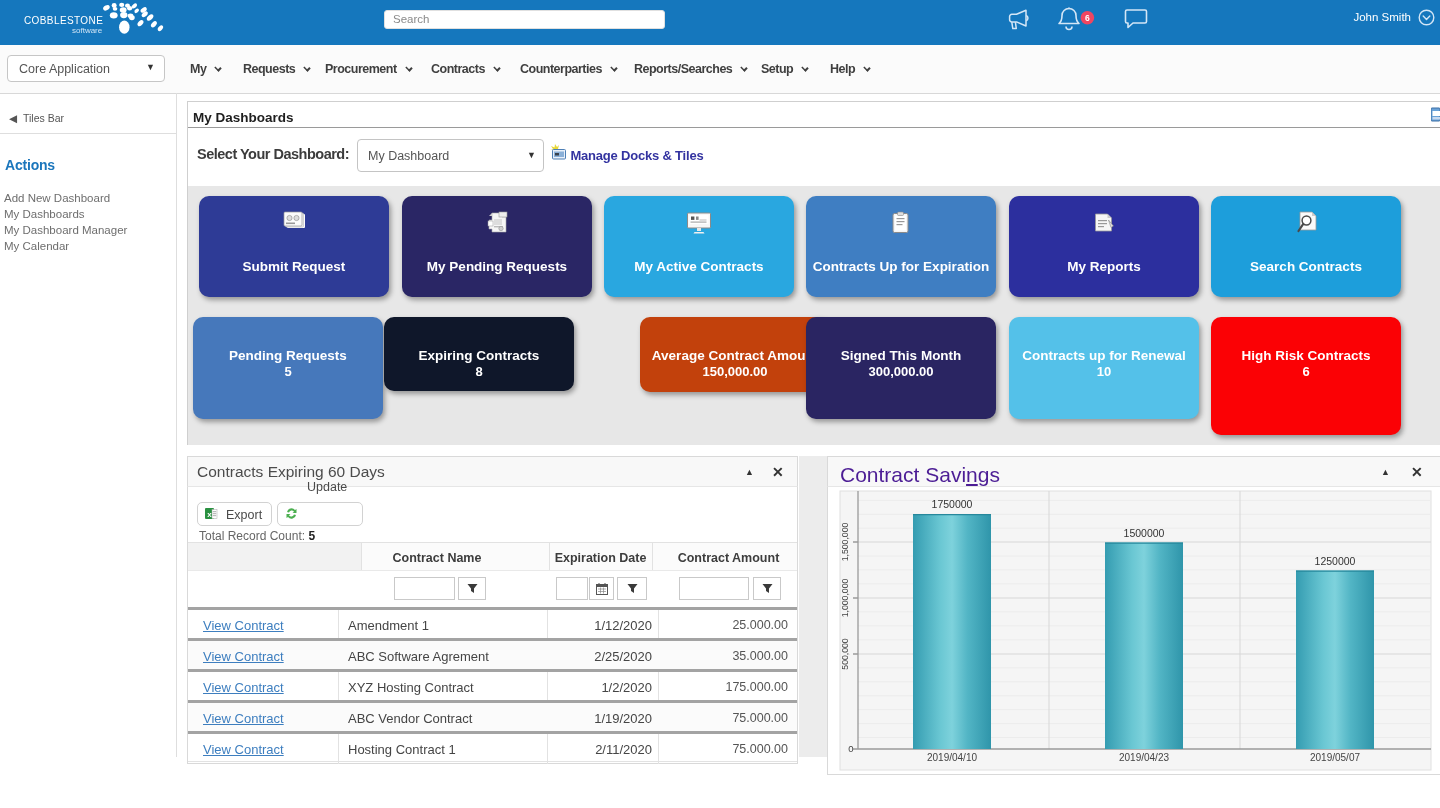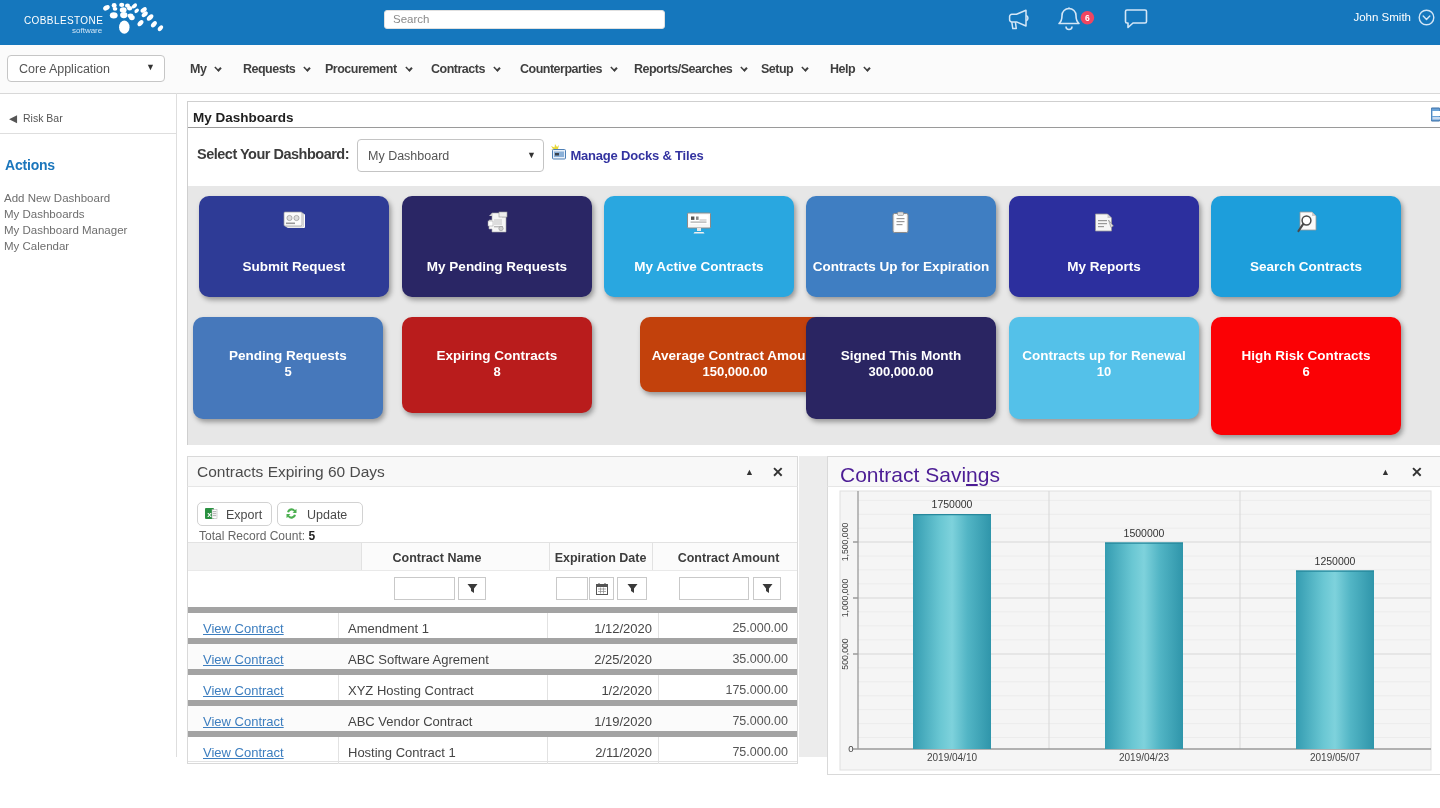--- a/index.html
+++ b/index.html
@@ -3,21 +3,21 @@
 <meta charset="utf-8">
 <style>
 *{margin:0;padding:0;box-sizing:border-box}
 html,body{width:1440px;height:808px;font-family:"Liberation Sans",sans-serif;background:#fff;overflow:hidden;position:relative}
 .abs{position:absolute}
 .chv{display:inline-block;margin-left:9px;margin-bottom:2px;width:6px;height:6px;border-right:2px solid #3f3f3f;border-bottom:2px solid #3f3f3f;transform:rotate(45deg) scale(1,.75)}
 .tile{position:absolute;width:190px;border-radius:10px;color:#fff;text-align:center;box-shadow:2px 3px 5px rgba(0,0,0,.35)}
 .tlabel{position:absolute;left:0;right:0;font-size:13.5px;font-weight:bold;white-space:nowrap}
 .tval{position:absolute;left:0;right:0;font-size:13px;font-weight:bold;text-align:center}
 .fbtn{top:577px;width:28px;height:23px;background:#fff;border:1px solid #c9c9c9;display:flex;align-items:center;justify-content:center}
-.row{position:absolute;width:609px;height:31px;border-top:6px solid #a3a3a3;left:188px}
+.row{position:absolute;width:609px;height:31px;border-top:3px solid #a3a3a3;left:188px}
 .vc{position:absolute;left:15px;top:8px;font-size:13px;color:#3d7ebf;text-decoration:underline}
 .cn{position:absolute;left:160px;top:8px;font-size:13px;color:#454545}
 .dt{position:absolute;left:360px;width:104px;top:8px;font-size:13px;color:#454545;text-align:right}
 .am{position:absolute;left:470px;width:130px;top:8px;font-size:12.5px;color:#555;text-align:right}
 </style>
 </head>
 <body>
 
 <div class="abs" style="left:0;top:0;width:1440px;height:45px;background:#1577bd"></div>
 <svg class="abs" style="left:20px;top:0" width="150" height="45" viewBox="0 0 150 45">
@@ -82,21 +82,21 @@
 <span class="abs" style="left:325px">Procurement<i class="chv"></i></span>
 <span class="abs" style="left:431px">Contracts<i class="chv"></i></span>
 <span class="abs" style="left:520px">Counterparties<i class="chv"></i></span>
 <span class="abs" style="left:634px">Reports/Searches<i class="chv"></i></span>
 <span class="abs" style="left:761px">Setup<i class="chv"></i></span>
 <span class="abs" style="left:830px">Help<i class="chv"></i></span>
 </div>
 
 <div class="abs" style="left:176px;top:93px;width:1px;height:664px;background:#dedede"></div>
 <div class="abs" style="left:0;top:133px;width:176px;height:1px;background:#dedede"></div>
-<div class="abs" style="left:9px;top:112px;font-size:10.5px;color:#555">◀ <span style="margin-left:3px">Risk Bar</span></div>
+<div class="abs" style="left:9px;top:112px;font-size:10.5px;color:#555">◀ <span style="margin-left:3px">Tiles Bar</span></div>
 <div class="abs" style="left:5px;top:157px;font-size:14px;font-weight:bold;color:#1b76bc;letter-spacing:-0.2px">Actions</div>
 <div class="abs" style="left:4px;top:190px;font-size:11.5px;color:#6e6e6e;line-height:16px">Add New Dashboard<br>My Dashboards<br>My Dashboard Manager<br>My Calendar</div>
 
 <div class="abs" style="left:187px;top:101px;width:1253px;height:344px;border-left:1px solid #cfcfcf;border-top:1px solid #cfcfcf;background:#fff"></div>
 <div class="abs" style="left:193px;top:110px;font-size:13.5px;font-weight:bold;color:#1e1e1e">My Dashboards</div>
 <div class="abs" style="left:188px;top:127px;width:1252px;height:1px;background:#9a9a9a"></div>
 <svg class="abs" style="left:1431px;top:107px" width="9" height="18" viewBox="0 0 9 18">
     <rect x="0" y="1" width="9" height="13" rx="1" fill="#6aa2d8" stroke="#3a6ea5"></rect>
     <rect x="1.5" y="4" width="7.5" height="5" fill="#fff"></rect>
     <rect x="1.5" y="10" width="7.5" height="2.5" fill="#c9daf0"></rect>
@@ -181,21 +181,21 @@
         <path d="M18 1 l4 4 h-4 Z" fill="#ccc"></path>
         <circle cx="12.5" cy="9.5" r="4.4" fill="#fff" stroke="#4a4a4a" stroke-width="1.5"></circle>
         <path d="M9.3 12.8 L4.5 20" stroke="#4a4a4a" stroke-width="2.2" stroke-linecap="round"></path>
       </svg>
  <div class="tlabel" style="top:63px">Search Contracts</div>
 </div>
 <div class="tile" style="left:193px;top:317px;height:102px;background:#4678bb">
  <div class="tlabel" style="top:31px;text-align:center">Pending Requests</div>
       <div class="tval" style="top:47px">5</div>
 </div>
-<div class="tile" style="left:402px;top:317px;height:96px;background:#b91c1c">
+<div class="tile" style="left:384px;top:317px;height:74px;background:#0f172a">
  <div class="tlabel" style="top:31px;text-align:center">Expiring Contracts</div>
       <div class="tval" style="top:47px">8</div>
 </div>
 <div class="tile" style="left:640px;top:317px;height:75px;background:#c2410c">
  <div class="tlabel" style="top:31px;text-align:center">Average Contract Amount</div>
       <div class="tval" style="top:47px">150,000.00</div>
 </div>
 <div class="tile" style="left:806px;top:317px;height:102px;background:#2a2562">
  <div class="tlabel" style="top:31px;text-align:center">Signed This Month</div>
       <div class="tval" style="top:47px">300,000.00</div>
@@ -224,21 +224,21 @@
       <rect x="8.8" y="6" width="3.4" height="1.2" fill="#bbb"></rect>
       <rect x="8.8" y="8" width="3.4" height="1.2" fill="#bbb"></rect>
       <text x="5.5" y="10" font-size="8" fill="#fff" text-anchor="middle" font-weight="bold">x</text>
     </svg>
 <div class="abs" style="left:226px;top:508px;font-size:12.5px;color:#4a4a4a">Export</div>
 <div class="abs" style="left:277px;top:502px;width:86px;height:24px;background:#fff;border:1px solid #d2d2d2;border-radius:5px"></div>
 <svg class="abs" style="left:285px;top:507px" width="13" height="13" viewBox="0 0 13 13">
       <path d="M2 5 a4.5 4.5 0 0 1 8-2 l1.5-1 v4 h-4 l1.5-1.2 a2.8 2.8 0 0 0 -5 .8 Z" fill="#4caf50"></path>
       <path d="M11 8 a4.5 4.5 0 0 1 -8 2 l-1.5 1 v-4 h4 l-1.5 1.2 a2.8 2.8 0 0 0 5 -.8 Z" fill="#4caf50"></path>
     </svg>
-<div class="abs" style="left:307px;top:508px;font-size:12.5px;color:#4a4a4a">Update</div>
+<div class="abs" style="left:307px;top:480px;font-size:12.5px;color:#4a4a4a">Update</div>
 <div class="abs" style="left:199px;top:529px;font-size:12px;color:#666">Total Record Count: <b style="color:#222">5</b></div>
 <div id="table">
 <div class="abs" style="left:188px;top:542px;width:609px;height:65px;background:#fff;border-top:1px solid #e2e2e2"></div>
 <div class="abs" style="left:188px;top:543px;width:173px;height:27px;background:#f2f2f2"></div>
 <div class="abs" style="left:361px;top:543px;width:436px;height:27px;background:#fbfbfb"></div>
 <div class="abs" style="left:188px;top:570px;width:609px;height:1px;background:#e9e9e9"></div>
 <div class="abs" style="left:361px;top:543px;width:1px;height:27px;background:#e2e2e2"></div>
 <div class="abs" style="left:549px;top:543px;width:1px;height:27px;background:#e2e2e2"></div>
 <div class="abs" style="left:652px;top:543px;width:1px;height:27px;background:#e2e2e2"></div>
 <div class="abs" style="left:338px;top:607px;width:1px;height:157px;background:#e2e2e2"></div>

